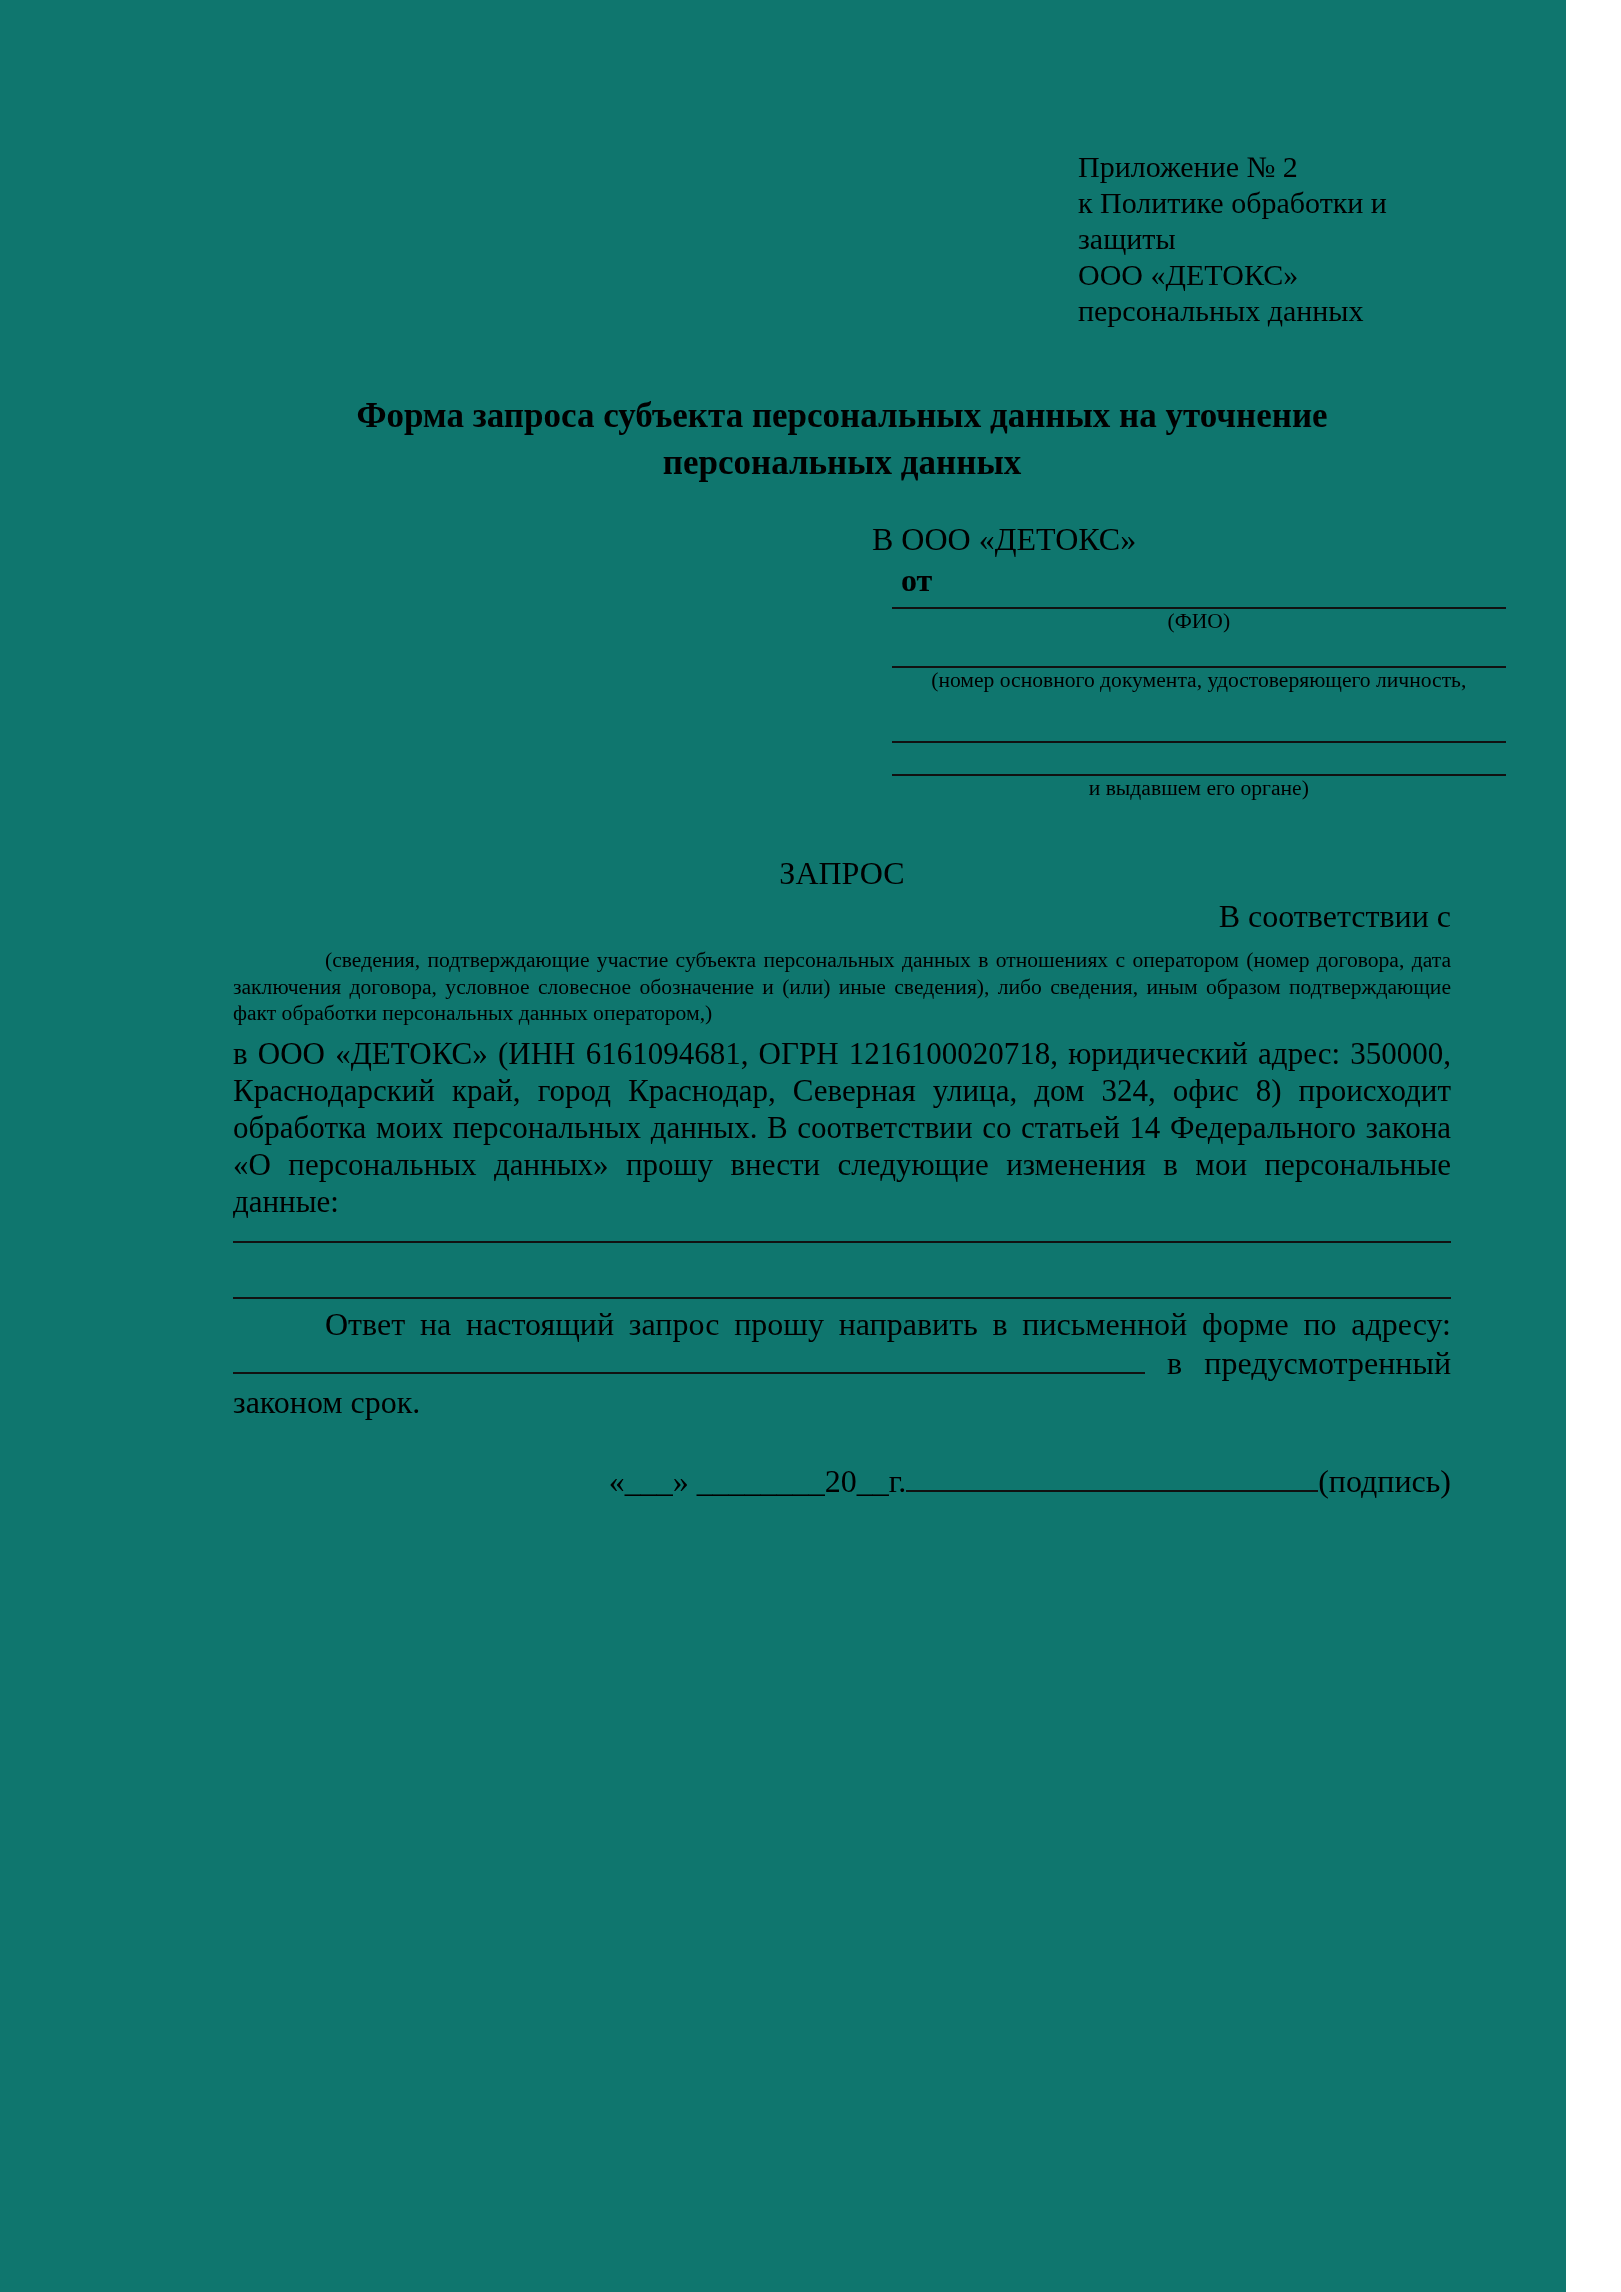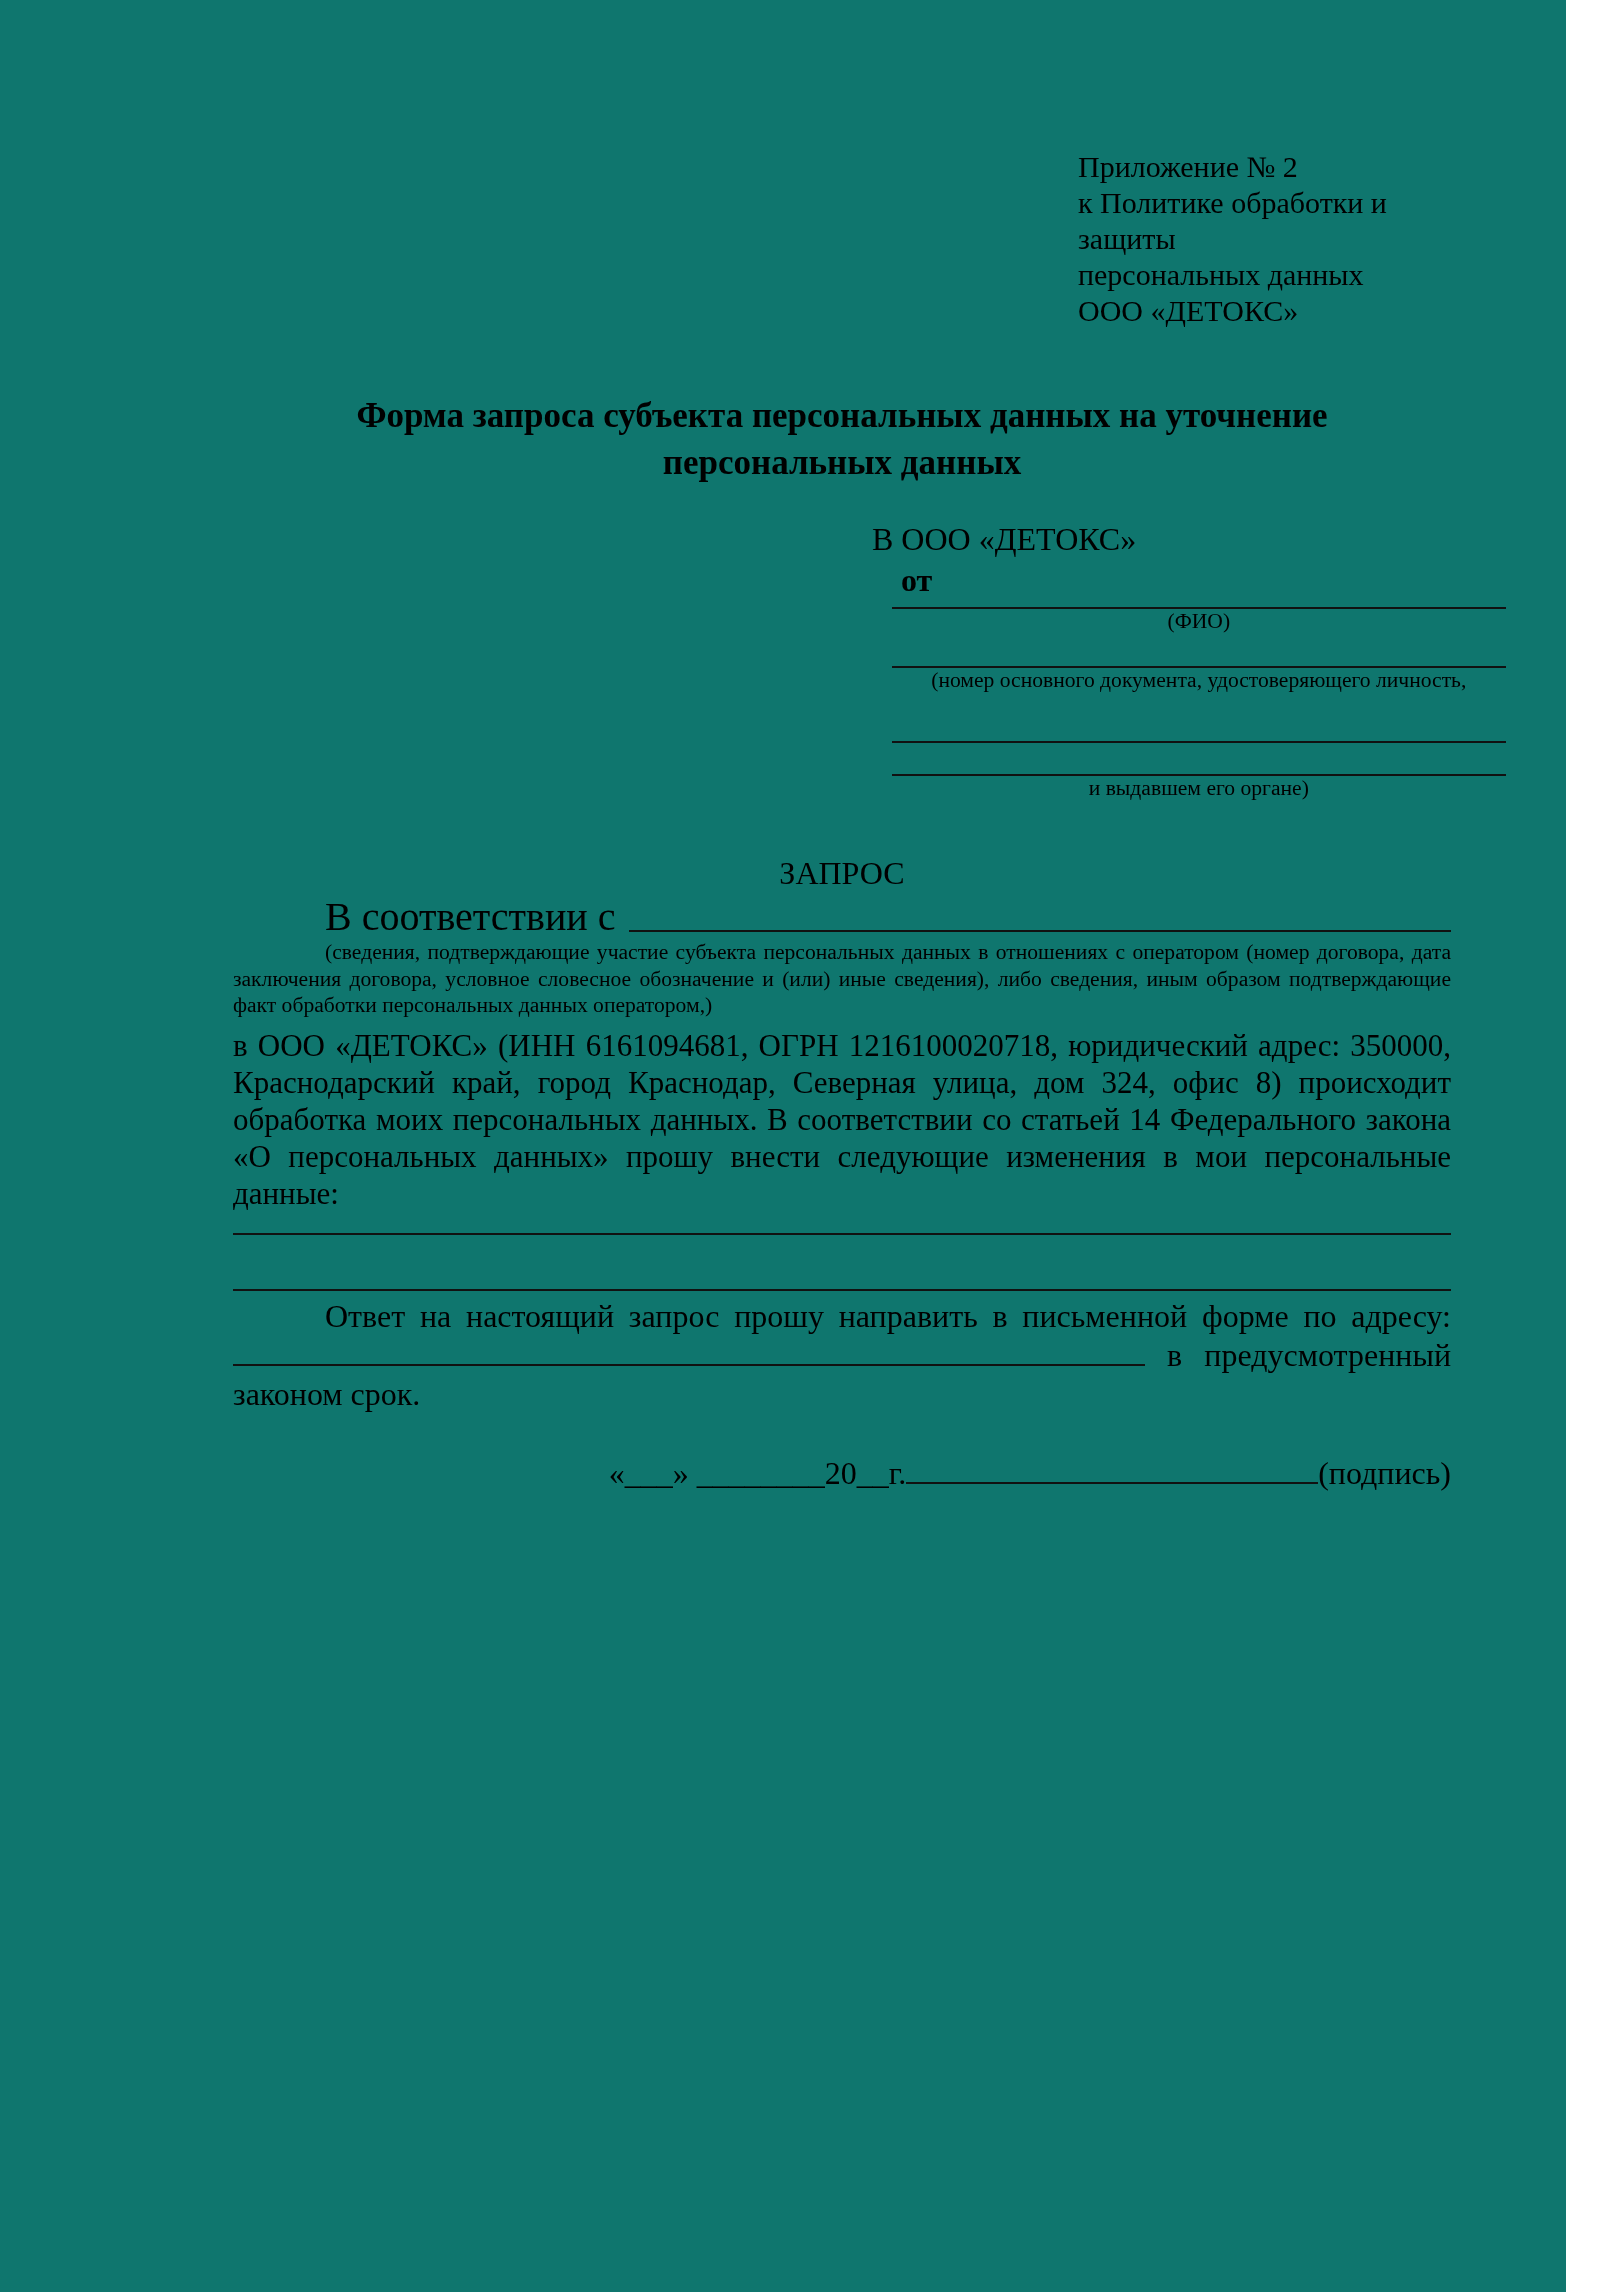--- a/index.html
+++ b/index.html
@@ -35,24 +35,26 @@
   .field-caption { margin-left: 19.6px; text-align: center; font-size: 21.6px; line-height: 25.5px; }
   .gap-a { margin-top: 5.9px; }
   .gap-b { margin-top: 32px; }
   .gap-c { margin-top: 47px; }
   .gap-d { margin-top: 31px; }
 
   .request-heading { margin-top: 52px; text-align: center; font-size: 32px; line-height: 41px; }
 
   .accordance-line {
     display: flex;
+    align-items: flex-end;
     margin-top: 2px;
-    font-size: 40px;
+    font-size: 32px;
     line-height: 41px;
     padding-left: 92px;
+    flex-direction: column;
   }
   .accordance-line .lead { white-space: nowrap; }
   .grow-rule { flex: 1; border-bottom: 2.9px solid #111; margin: 0 0 5.9px 13.7px; }
 
   .accordance-note {
     margin: 2px 0 8px;
     font-size: 21.6px;
     line-height: 26.5px;
     text-align: justify;
     text-indent: 92px;
@@ -97,22 +99,22 @@
   }
 </style>
 </head>
 <body>
 
 <div class="page">
 
   <div class="appendix">
     <div>Приложение № 2</div>
     <div>к Политике обработки и защиты</div>
+    <div>ООО «ДЕТОКС»</div>
     <div>персональных данных</div>
-    <div>ООО «ДЕТОКС»</div>
   </div>
 
   <div class="doc-title">Форма запроса субъекта персональных данных на уточнение персональных данных</div>
 
   <div class="addressee">
     <div>В ООО «ДЕТОКС»</div>
     <div class="from">от</div>
 
     <div>
       <div class="field-rule gap-a"></div>

